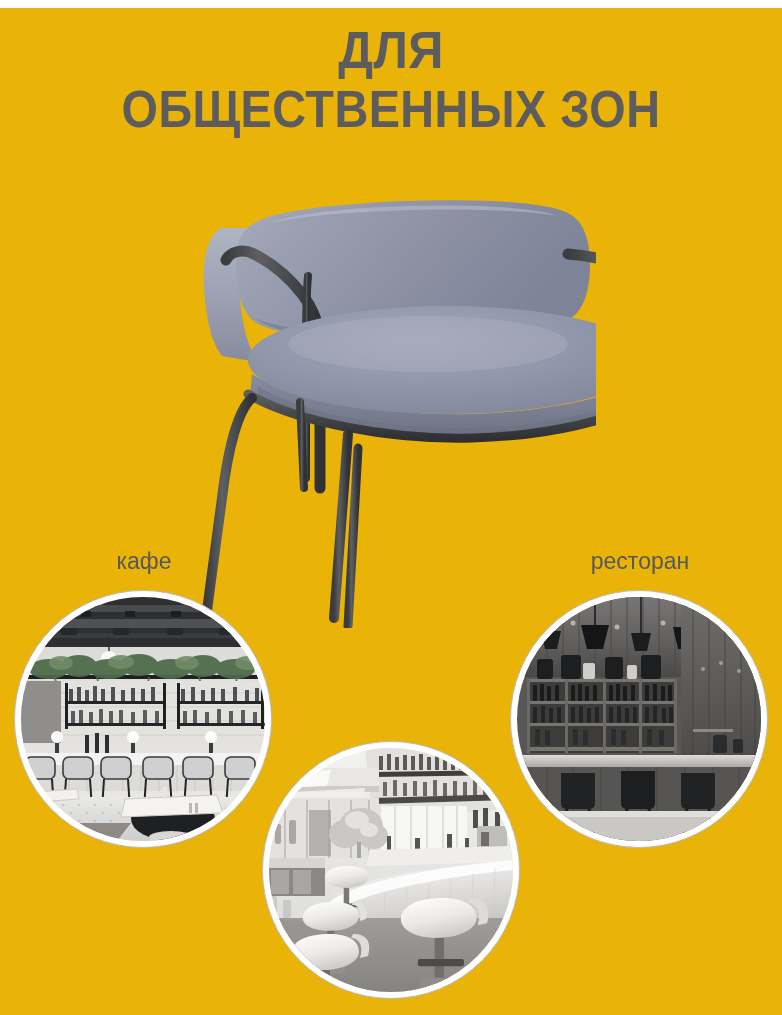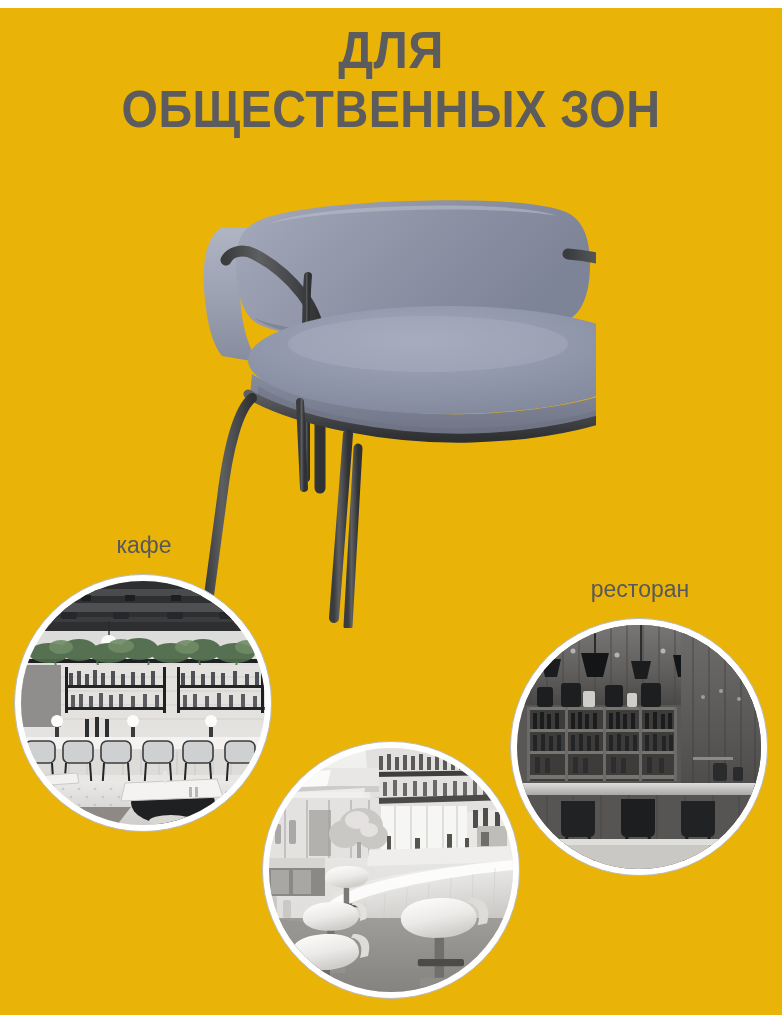--- a/index.html
+++ b/index.html
@@ -79,26 +79,26 @@
   }
   .circle-photo {
     position: absolute;
     border-radius: 50%;
     overflow: hidden;
     box-sizing: border-box;
   }
   .circle-photo svg { display: block; width: 100%; height: 100%; }
 
   
-  #item-cafe       { left: 8px;   top: 524px; width: 272px; height: 310px; }
+  #item-cafe       { left: 8px;   top: 540px; width: 272px; height: 310px; }
   #item-cafe  .circle-label { top: 0; }
   #item-cafe  .circle-ring  { left: 6px;  top: 42px;  width: 258px; height: 258px; }
   #item-cafe  .circle-photo { left: 13px; top: 49px;  width: 244px; height: 244px; }
 
-  #item-restoran   { left: 504px; top: 568px; width: 272px; height: 310px; }
+  #item-restoran   { left: 504px; top: 540px; width: 272px; height: 310px; }
   #item-restoran .circle-label { top: 0; }
   #item-restoran .circle-ring  { left: 6px;  top: 42px;  width: 258px; height: 258px; }
   #item-restoran .circle-photo { left: 13px; top: 49px;  width: 244px; height: 244px; }
 
   #item-bar        { left: 256px; top: 692px; width: 272px; height: 310px; }
   #item-bar   .circle-label { top: 0; }
   #item-bar   .circle-ring  { left: 6px;  top: 41px;  width: 258px; height: 258px; }
   #item-bar   .circle-photo { left: 13px; top: 48px;  width: 244px; height: 244px; }
 </style>
 </head>

